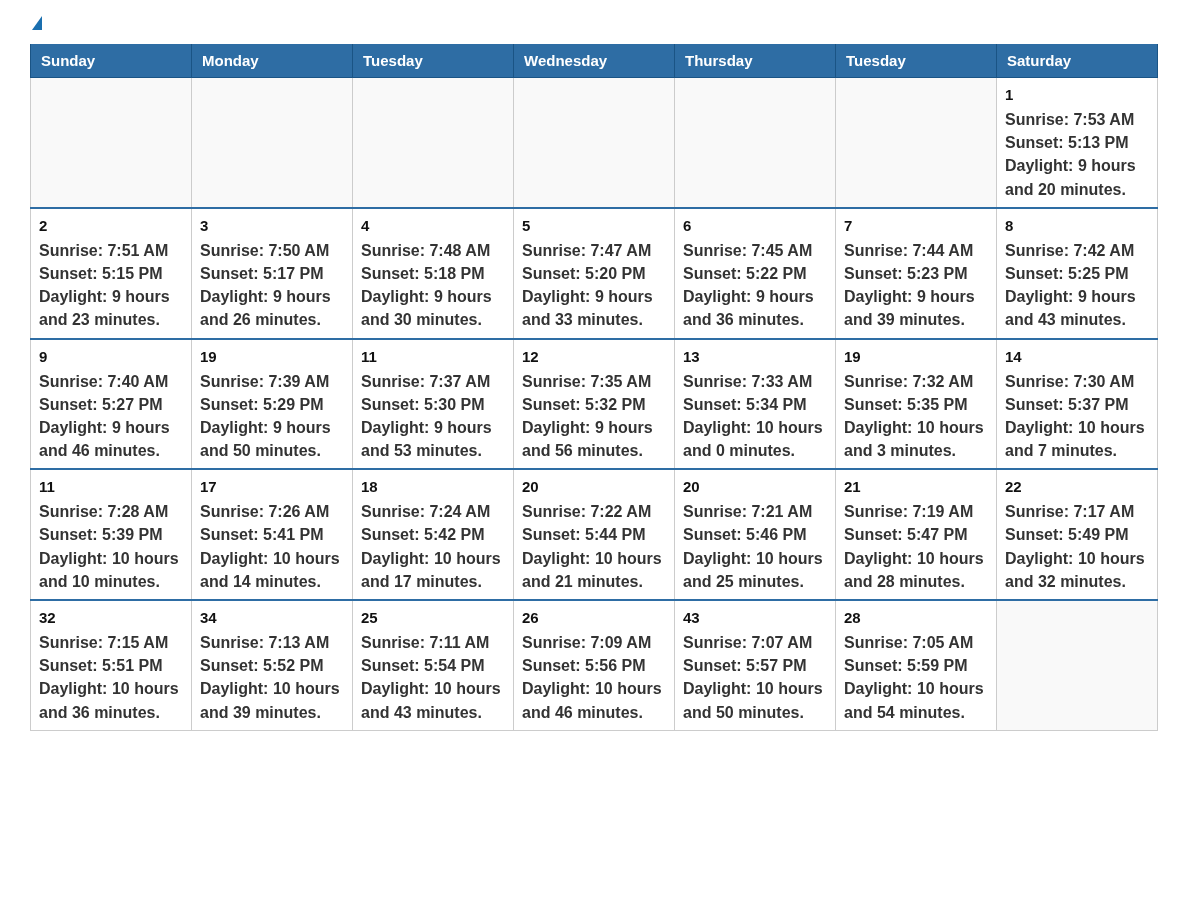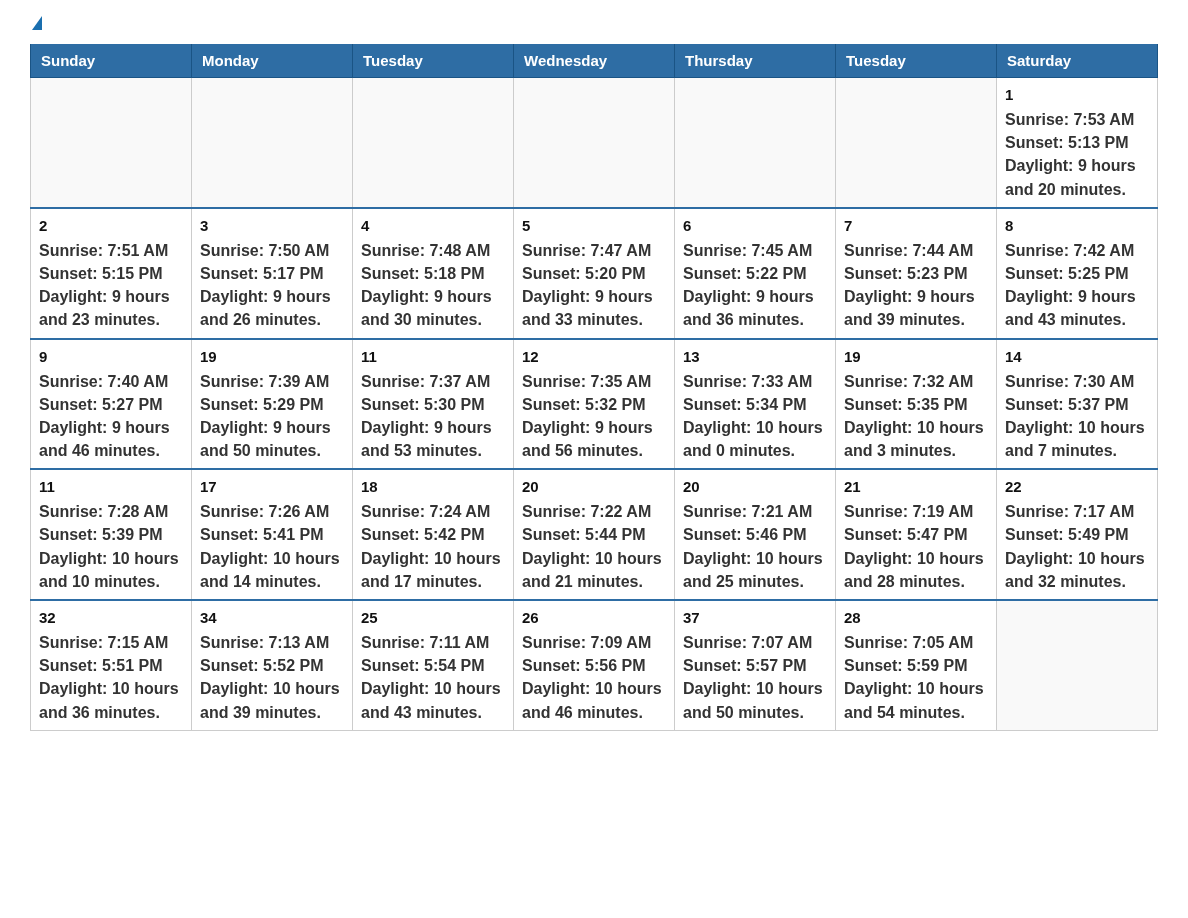--- a/index.html
+++ b/index.html
@@ -250,21 +250,21 @@
         </td>
         <td>
           <span class="day-number">25</span>
           <div class="day-info">Sunrise: 7:11 AM<br>Sunset: 5:54 PM<br>Daylight: 10 hours and 43 minutes.</div>
         </td>
         <td>
           <span class="day-number">26</span>
           <div class="day-info">Sunrise: 7:09 AM<br>Sunset: 5:56 PM<br>Daylight: 10 hours and 46 minutes.</div>
         </td>
         <td>
-          <span class="day-number">37</span>
+          <span class="day-number">43</span>
           <div class="day-info">Sunrise: 7:07 AM<br>Sunset: 5:57 PM<br>Daylight: 10 hours and 50 minutes.</div>
         </td>
         <td>
           <span class="day-number">28</span>
           <div class="day-info">Sunrise: 7:05 AM<br>Sunset: 5:59 PM<br>Daylight: 10 hours and 54 minutes.</div>
         </td>
         <td class="empty"></td>
       </tr>
     </tbody>
 </table>

